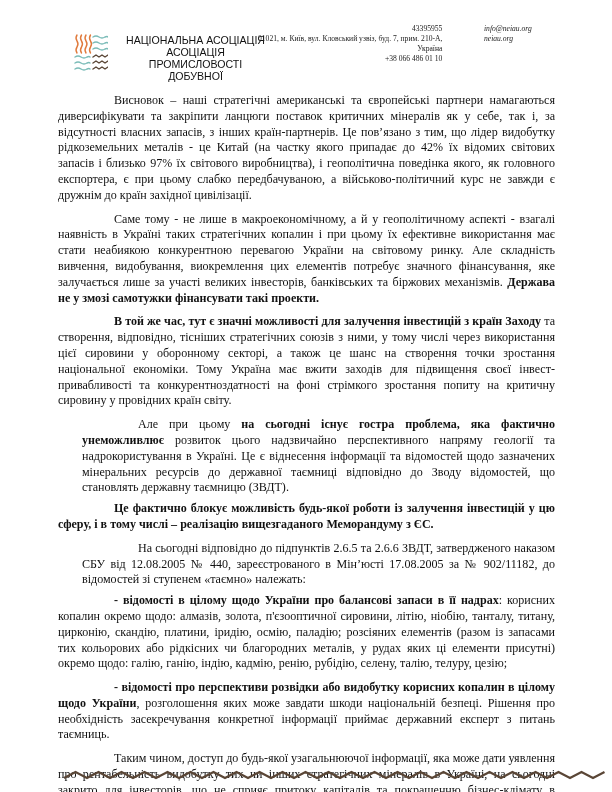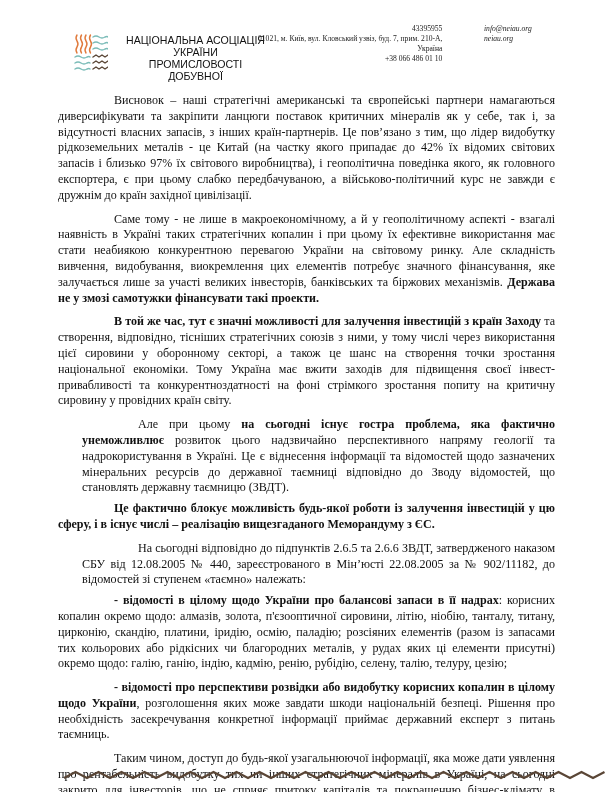--- a/index.html
+++ b/index.html
@@ -34,43 +34,43 @@
       <path d="M1 24 q3 -2 6 0 q3 2 6 0 q2 -1 3 0" stroke="#7bbcb8"></path>
       <path d="M1 30 q3 -2 6 0 q3 2 6 0 q2 -1 3 0" stroke="#7bbcb8"></path>
       <path d="M1 36 q3 -2 6 0 q3 2 6 0 q2 -1 3 0" stroke="#7bbcb8"></path>
       <path d="M19 24 l3 -2 l3 2 l3 -2 l3 2 l3 -2" stroke="#5a4636"></path>
       <path d="M19 30 l3 -2 l3 2 l3 -2 l3 2 l3 -2" stroke="#5a4636"></path>
       <path d="M19 36 l3 -2 l3 2 l3 -2 l3 2 l3 -2" stroke="#5a4636"></path>
     </g>
   </svg>
   <div class="org-name">
     <div>НАЦІОНАЛЬНА АСОЦІАЦІЯ</div>
-    <div>УКРАЇНИ</div>
+    <div>АСОЦІАЦІЯ</div>
     <div>ПРОМИСЛОВОСТІ</div>
     <div>ДОБУВНОЇ</div>
   </div>
   <div class="contacts">
     <div>43395955</div>
     <div>01021, м. Київ, вул. Кловський узвіз, буд. 7, прим. 210-А,</div>
     <div>Україна</div>
     <div>+38 066 486 01 10</div>
   </div>
   <div class="web">
     <div>info@neiau.org</div>
     <div>neiau.org</div>
   </div>
 </div>
 
 <div class="body-text" id="body-text">
     <p><span>Висновок – наші стратегічні американські та європейські партнери намагаються диверсифікувати та закріпити ланцюги поставок критичних мінералів як у себе, так і, за відсутності власних запасів, з інших країн-партнерів. Це пов’язано з тим, що лідер видобутку рідкоземельних металів - це Китай (на частку якого припадає до 42% їх відомих світових запасів і близько 97% їх світового виробництва), і геополітична поведінка якого, як головного експортера, є при цьому слабко передбачуваною, а військово-політичний курс не завжди є дружнім до країн західної цивілізації.</span></p>
     <p><span>Саме тому - не лише в макроекономічному, а й у геополітичному аспекті - взагалі наявність в Україні таких стратегічних копалин і при цьому їх ефективне використання має стати неабиякою конкурентною перевагою України на світовому ринку. Але складність вивчення, видобування, виокремлення цих елементів потребує значного фінансування, яке залучається лише за участі великих інвесторів, банківських та біржових механізмів. </span><b>Держава не у змозі самотужки фінансувати такі проекти.</b></p>
     <p><b>В той же час, тут є значні можливості для залучення інвестицій з країн Заходу</b><span> та створення, відповідно, тісніших стратегічних союзів з ними, у тому числі через використання цієї сировини у оборонному секторі, а також це шанс на створення точки зростання національної економіки. Тому Україна має вжити заходів для підвищення своєї інвест-привабливості та конкурентноздатності на фоні стрімкого зростання попиту на критичну сировину у провідних країн світу.</span></p>
     <p class="tight"><span>Але при цьому </span><b>на сьогодні існує гостра проблема, яка фактично унеможливлює</b><span> розвиток цього надзвичайно перспективного напряму геології та надрокористування в Україні. Це є віднесення інформації та відомостей щодо зазначених мінеральних ресурсів до державної таємниці відповідно до Зводу відомостей, що становлять державну таємницю (ЗВДТ).</span></p>
-    <p><b>Це фактично блокує можливість будь-якої роботи із залучення інвестицій у цю сферу, і в існує числі – реалізацію вищезгаданого Меморандуму з ЄС.</b></p>
-    <p class="tight"><span>На сьогодні відповідно до підпунктів 2.6.5 та 2.6.6 ЗВДТ, затвердженого наказом СБУ від 12.08.2005 № 440, зареєстрованого в Мін’юсті 22.08.2005 за № 902/11182, до відомостей зі ступенем «таємно» належать:</span></p>
+    <p><b>Це фактично блокує можливість будь-якої роботи із залучення інвестицій у цю сферу, і в тому числі – реалізацію вищезгаданого Меморандуму з ЄС.</b></p>
+    <p class="tight"><span>На сьогодні відповідно до підпунктів 2.6.5 та 2.6.6 ЗВДТ, затвердженого наказом СБУ від 12.08.2005 № 440, зареєстрованого в Мін’юсті 17.08.2005 за № 902/11182, до відомостей зі ступенем «таємно» належать:</span></p>
     <p><b>- відомості в цілому щодо України про балансові запаси в її надрах</b><span>: корисних копалин окремо щодо: алмазів, золота, п'єзооптичної сировини, літію, ніобію, танталу, титану, цирконію, скандію, платини, іридію, осмію, паладію; розсіяних елементів (разом із запасами тих кольорових або рідкісних чи благородних металів, у рудах яких ці елементи присутні) окремо щодо: галію, ганію, індію, кадмію, ренію, рубідію, селену, талію, телуру, цезію;</span></p>
     <p><b>- відомості про перспективи розвідки або видобутку корисних копалин в цілому щодо України</b><span>, розголошення яких може завдати шкоди національній безпеці. Рішення про необхідність засекречування конкретної інформації приймає державний експерт з питань таємниць.</span></p>
     <p><span>Таким чином, доступ до будь-якої узагальнюючої інформації, яка може дати уявлення про рентабельність видобутку тих чи інших стратегічних мінералів в Україні, на сьогодні закрито для інвесторів, що не сприяє притоку капіталів та покращенню бізнес-клімату в Україні. Це фактично блокує виконання Меморандуму з ЄС, як і будь-яку можливість оперування інформацією, ознайомлення з нею банків, інвесторів, сервісних компаній, оцінки запасів за міжнародними стандартами. І це логічне в умовах радянської закритої економіки обмеження на сьогодні стримує</span></p>
   </div>
 
 <svg class="footer-wave" viewBox="0 0 548 10" preserveAspectRatio="none">
   <polyline id="zigzag" fill="none" stroke="#5a4636" stroke-width="2.2" points="0,8 11.5,2 23,8 34.5,2 46,8 57.5,2 69,8 80.5,2 92,8 103.5,2 115,8 126.5,2 138,8 149.5,2 161,8 172.5,2 184,8 195.5,2 207,8 218.5,2 230,8 241.5,2 253,8 264.5,2 276,8 287.5,2 299,8 310.5,2 322,8 333.5,2 345,8 356.5,2 368,8 379.5,2 391,8 402.5,2 414,8 425.5,2 437,8 448.5,2 460,8 471.5,2 483,8 494.5,2 506,8 517.5,2 529,8 540.5,2"></polyline>
 </svg>
 
 </body></html>

